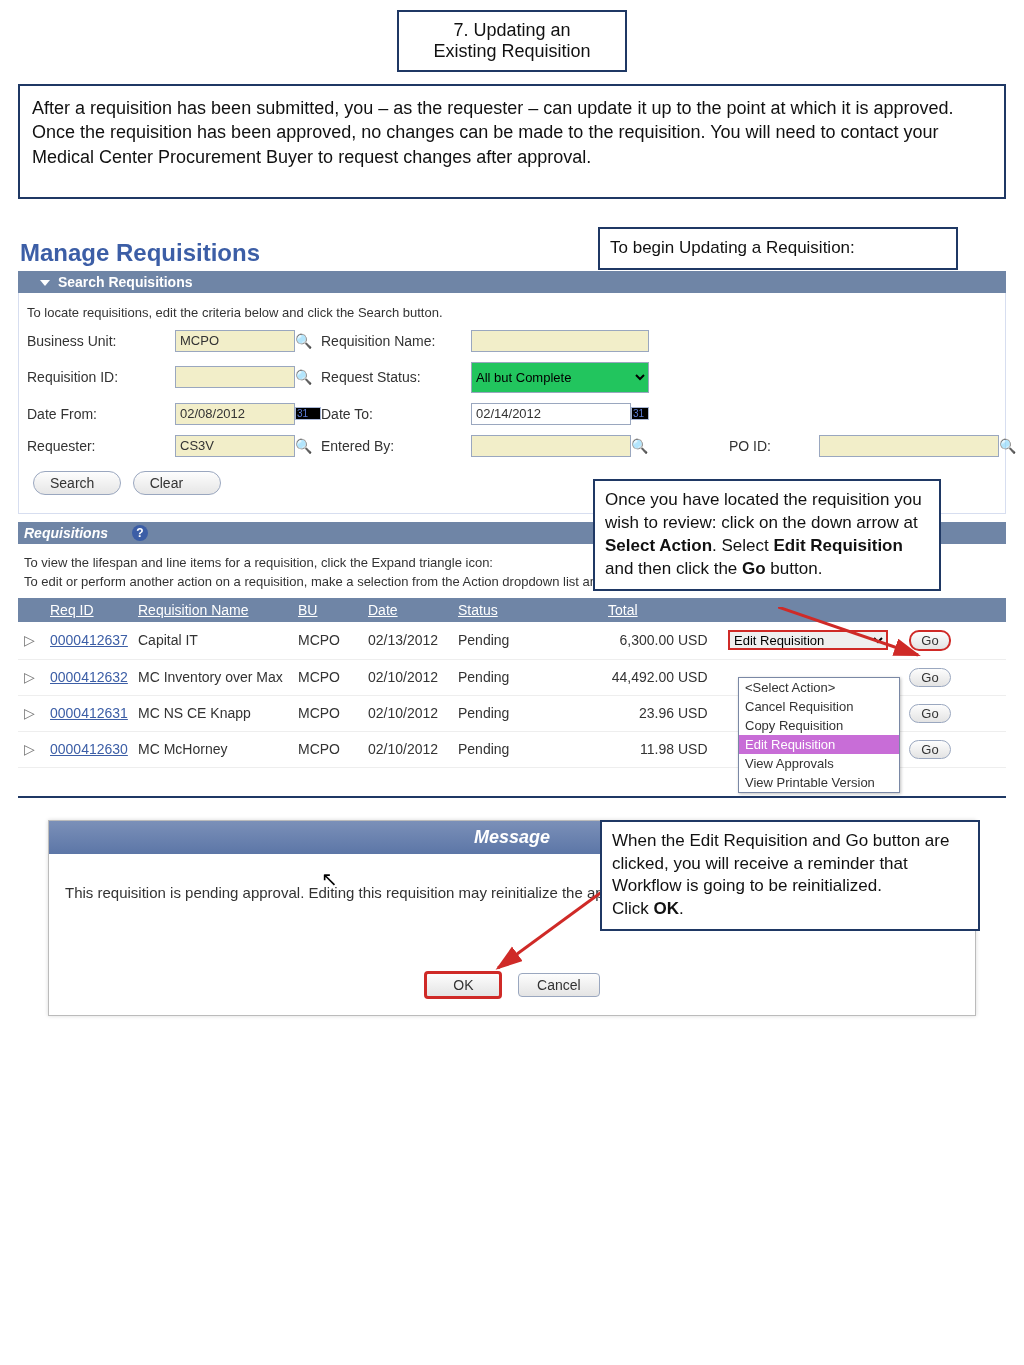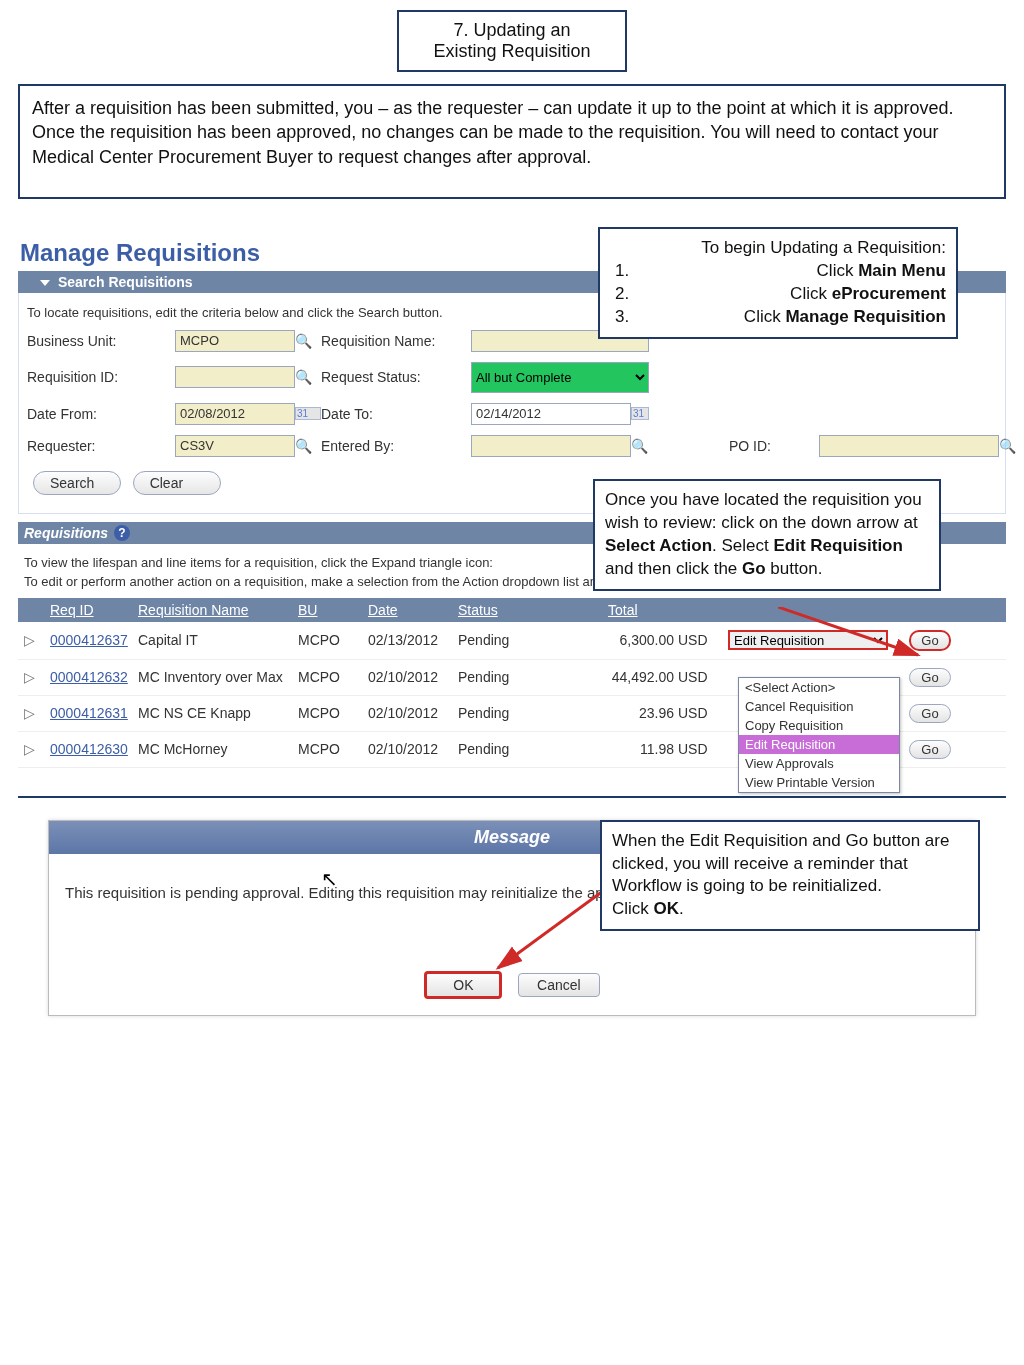--- a/index.html
+++ b/index.html
@@ -16,26 +16,26 @@
   .panel-head { background: #6f85a6; color: #fff; font: bold 14px Arial; padding: 3px 22px; position: relative; }
   .panel-head .tri { display:inline-block; width:0;height:0;border-left:5px solid transparent;border-right:5px solid transparent;border-top:6px solid #fff; margin-right:4px; vertical-align:middle;}
   .search-area { background: #fff; padding: 8px 8px 12px; border: 1px solid #d7def0; border-top: none;}
   .search-hint { font: 13px Arial; color: #333; padding: 4px 0 10px; }
   .form-grid { display: grid; grid-template-columns: 148px 120px 26px 150px 160px 18px 80px 90px 180px 20px; row-gap: 10px; align-items: center; font: 14px Arial; color:#333;}
   .lbl { white-space: nowrap; }
   .inp { height: 22px; border: 1px solid #9aa7bf; background: #f2eec9; padding: 0 4px; font: 13px Arial; color:#333;}
   .inp.white { background:#fff; }
   .sel { height: 31px; border:1px solid #9aa7bf; background:#22c55e; font:13px Arial; width:100%; }
   .mag { color:#5b7dd8; font-size:14px; line-height:1; }
-  .cal { color:#5b7dd8; border:1px solid #aab8d6; font-size:10px; padding:0 1px; background:#e5e5e5; }
+  .cal { color:#5b7dd8; border:1px solid #aab8d6; font-size:10px; padding:0 1px; background:#000000; }
 
   .btn-row { padding: 14px 0 6px 6px; }
   .pbtn { display:inline-block; min-width:88px; text-align:left; padding:3px 16px; font:14px Arial; color:#333; background:linear-gradient(#fdfdfd,#e6e6e6); border:1px solid #9aa7bf; border-radius:12px; margin-right:8px; cursor:pointer;}
 
-  .req-head { background:#6f85a6; color:#fff; font:bold italic 14px Arial; padding:3px 6px; margin-top:8px; display:flex; align-items:center; gap:6px;}
+  .req-head { background:#6f85a6; color:#fff; font:bold italic 14px Arial; padding:3px 6px; margin-top:8px; display:flex; align-items:center; gap:24px;}
   .qmark { width:16px;height:16px;border-radius:50%;background:#3c5ea6;color:#fff;font:bold 12px Arial;display:inline-flex;align-items:center;justify-content:center;}
   .req-desc { padding:10px 6px 6px; font:13px Arial; color:#333; line-height:1.45;}
   .grid-head { background:#6f85a6; color:#fff; font:14px Arial; display:grid; grid-template-columns:26px 88px 160px 70px 90px 150px 120px 70px auto; padding:4px 6px;}
   .grid-head span { text-decoration: underline; cursor:pointer; }
   .row { display:grid; grid-template-columns:26px 88px 160px 70px 90px 120px 100px 50px 175px 50px; align-items:center; padding:8px 6px; font:14px Arial; border-bottom:1px solid #eee;}
   .row .exp { color:#777; }
   .row .rid { color:#3c5ea6; text-decoration:underline; cursor:pointer;}
   .row .num { text-align:right; padding-right:4px;}
   .row .cur { }
   .row .go { display:inline-block; width:42px; text-align:center; padding:1px 0; background:linear-gradient(#fdfdfd,#e3e3e3); border:1px solid #9aa7bf; border-radius:10px; font:13px Arial; cursor:pointer; margin-left:6px;}
@@ -218,27 +218,22 @@
 
     <div class="dropdown">
       <div>&lt;Select Action&gt;</div>
       <div>Cancel Requisition</div>
       <div>Copy Requisition</div>
       <div class="hi">Edit Requisition</div>
       <div>View Approvals</div>
       <div>View Printable Version</div>
     </div>
 
-    <div class="callout" style="left:580px; top:-12px; width:360px;text-align:right;">
+    <div class="callout" style="left:580px; top:-12px; width:360px;">
       <div>To begin Updating a Requisition:</div>
-      <ol>
-        <li><span>Click </span><b>Main Menu</b></li>
-        <li><span>Click </span><b>eProcurement</b></li>
-        <li><span>Click </span><b>Manage Requisition</b></li>
-      </ol>
     </div>
 
     <div class="callout" style="left:575px; top:240px; width:348px;">
       <span>Once you have located the requisition you wish to review: click on the down arrow at </span><b>Select Action</b><span>.  Select </span><b>Edit Requisition</b><span> and then click the </span><b>Go</b><span> button.</span>
     </div>
 
     <svg class="arrow-svg" style="left:760px; top:368px;" width="180" height="60">
       <defs>
           <marker id="ah1" markerWidth="10" markerHeight="10" refX="8" refY="3" orient="auto">
             <path d="M0,0 L0,6 L9,3 z" fill="#cf2a27"></path>

